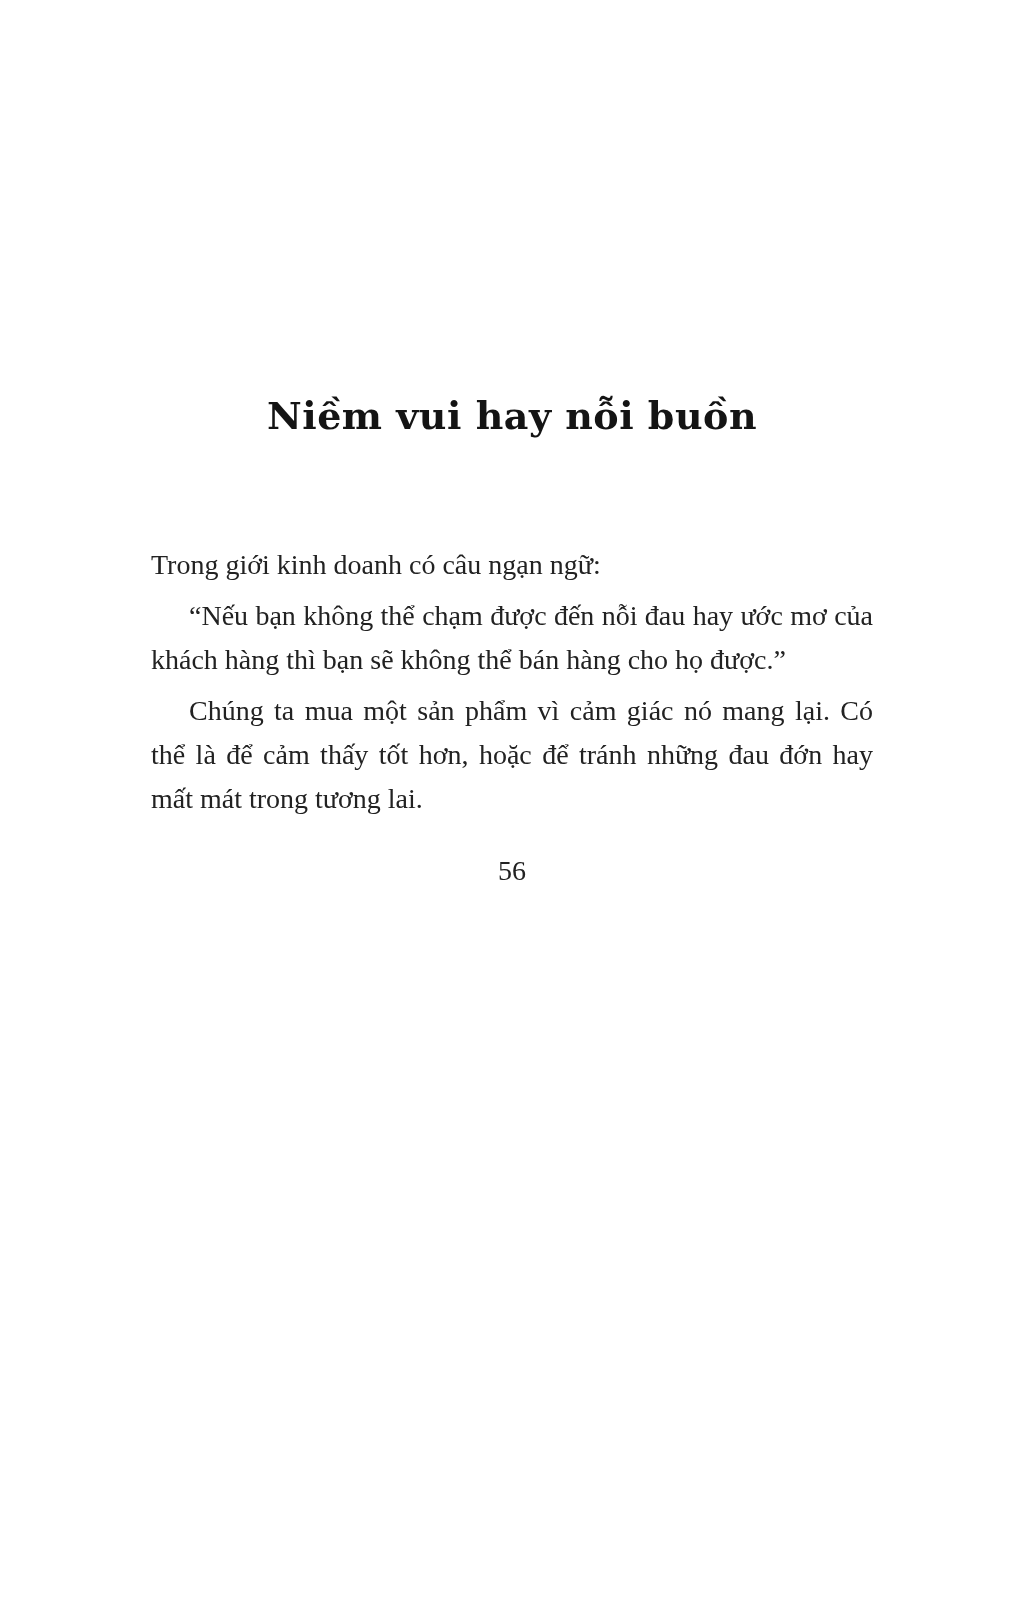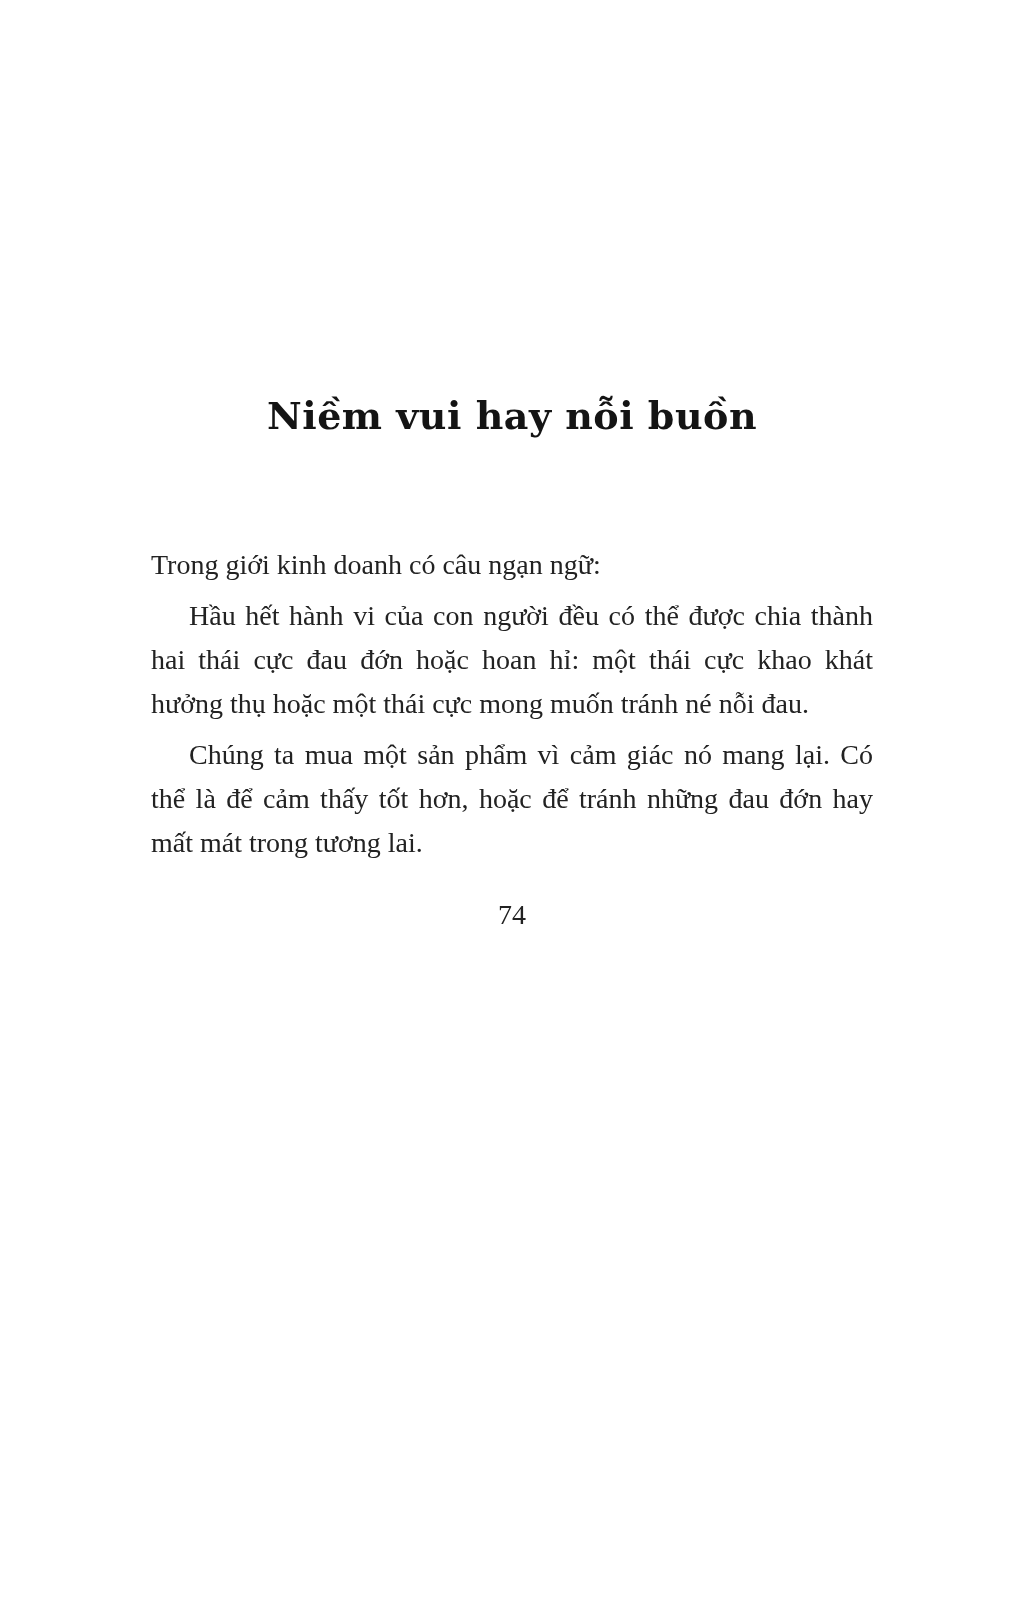--- a/index.html
+++ b/index.html
@@ -58,23 +58,23 @@
 </head>
 <body>
 
 <div class="book-page">
 
   <h1 class="chapter-title">Niềm vui hay nỗi buồn</h1>
 
   <div class="body-text">
     <p>Trong giới kinh doanh có câu ngạn ngữ:</p>
 
+    <p class="indent">“Nếu bạn không thể chạm được đến nỗi đau hay ước mơ của khách hàng thì bạn sẽ không thể bán hàng cho họ được.”</p>
 
-    <p class="indent">Hầu hết hành vi của con người đều có thể được chia thành hai thái cực đau đớn hoặc hoan hỉ: một thái cực khao khát hưởng thụ hoặc một thái cực mong muốn tránh né nỗi đau.</p>
 
 
 
     <p class="indent">Chúng ta mua một sản phẩm vì cảm giác nó mang lại. Có thể là để cảm thấy tốt hơn, hoặc để tránh những đau đớn hay mất mát trong tương lai.</p>
   </div>
 
-  <div class="page-number">74</div>
+  <div class="page-number">56</div>
 
 </div>
 
 </body></html>

